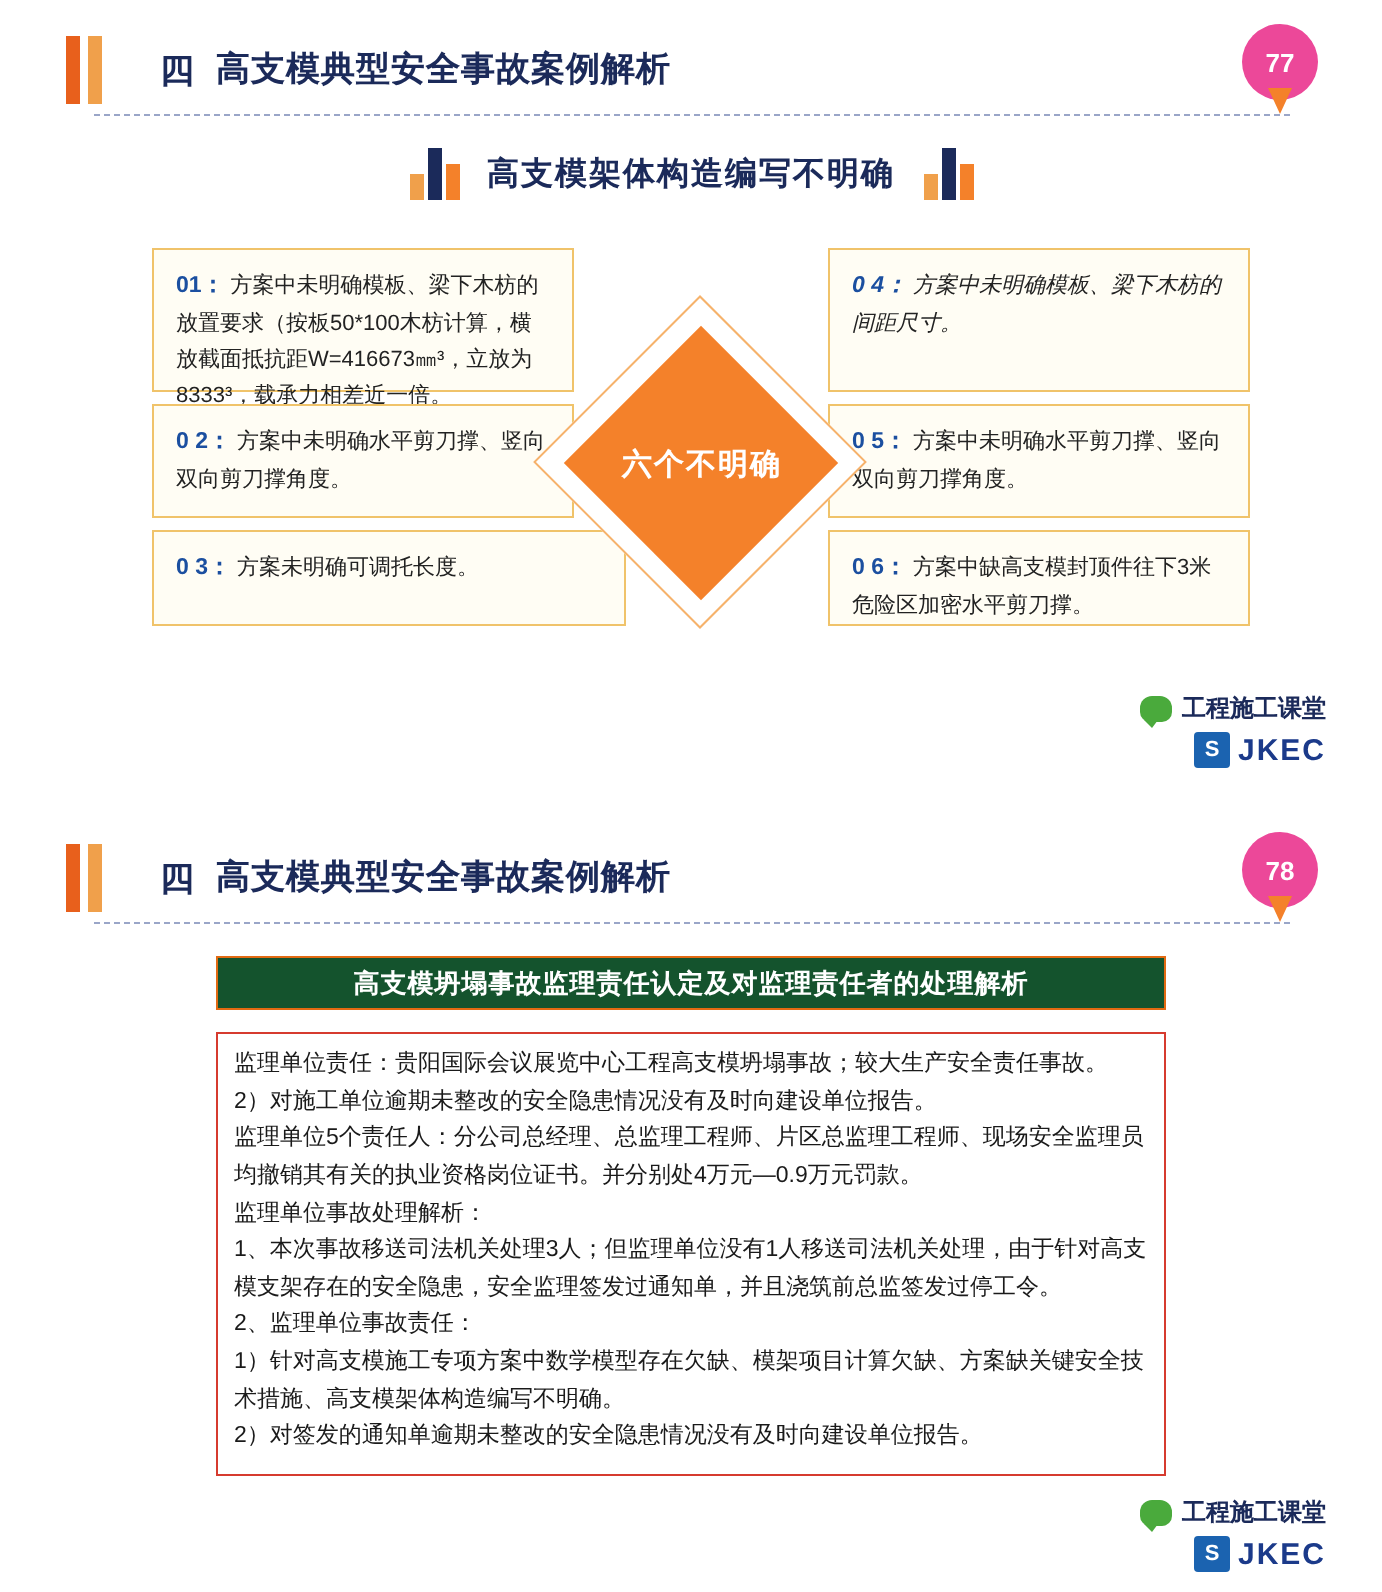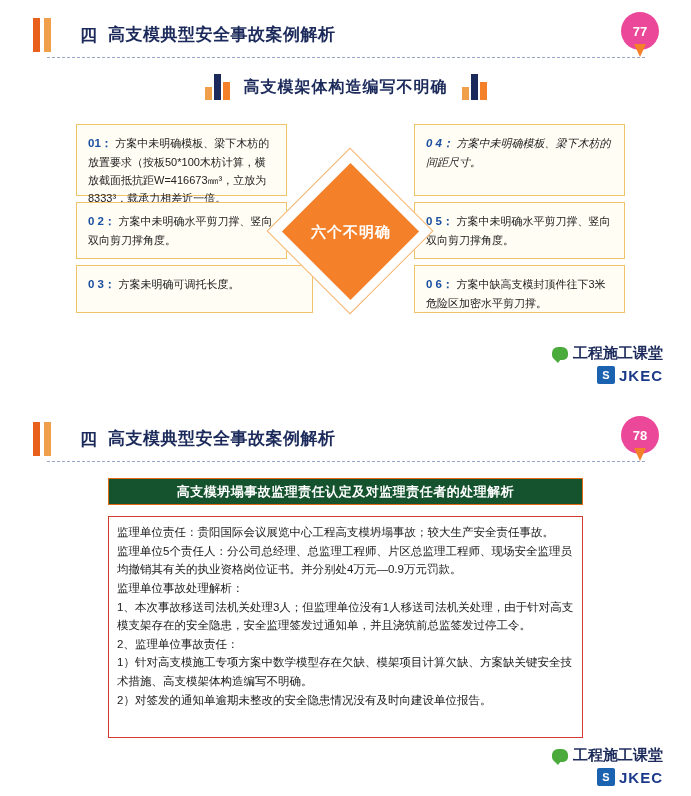--- a/index.html
+++ b/index.html
@@ -186,21 +186,21 @@
     position: absolute;
     right: 28px;
     bottom: 12px;
     text-align: right;
   }
   .brand-line {
     display: flex;
     align-items: center;
     justify-content: flex-end;
     gap: 5px;
-    font-size: 15px;
+    font-size: 12px;
     color: #1b2a5a;
     font-weight: bold;
   }
   .wechat-ico {
     width: 16px; height: 13px;
     background: #4aaa3c;
     border-radius: 6px 6px 5px 5px;
     position: relative;
   }
   .wechat-ico::after {
@@ -359,20 +359,21 @@
     <div class="hdr-pin">
       <div class="pin-tip"></div>
       <div class="pin-body">78</div>
     </div>
   </div>
 
   <div class="banner">高支模坍塌事故监理责任认定及对监理责任者的处理解析</div>
 
   <div class="note">
     <p><span>监理单位责任：贵阳国际会议展览中心工程高支模坍塌事故；较大生产安全责任事故。</span></p>
+    <p><span>2）对施工单位逾期未整改的安全隐患情况没有及时向建设单位报告。</span></p>
     <p><span>监理单位5个责任人：分公司总经理、总监理工程师、片区总监理工程师、现场安全监理员均撤销其有关的执业资格岗位证书。并分别处4万元—0.9万元罚款。</span></p>
     <p><span>监理单位事故处理解析：</span></p>
     <p><span>1、本次事故移送司法机关处理3人；但监理单位没有1人移送司法机关处理，由于针对高支模支架存在的安全隐患，安全监理签发过通知单，并且浇筑前总监签发过停工令。</span></p>
     <p><span>2、监理单位事故责任：</span></p>
     <p><span>1）针对高支模施工专项方案中数学模型存在欠缺、模架项目计算欠缺、方案缺关键安全技术措施、高支模架体构造编写不明确。</span></p>
     <p><span>2）对签发的通知单逾期未整改的安全隐患情况没有及时向建设单位报告。</span></p>
   </div>
 
   <div class="brand footer2">
     <div class="brand-line">

